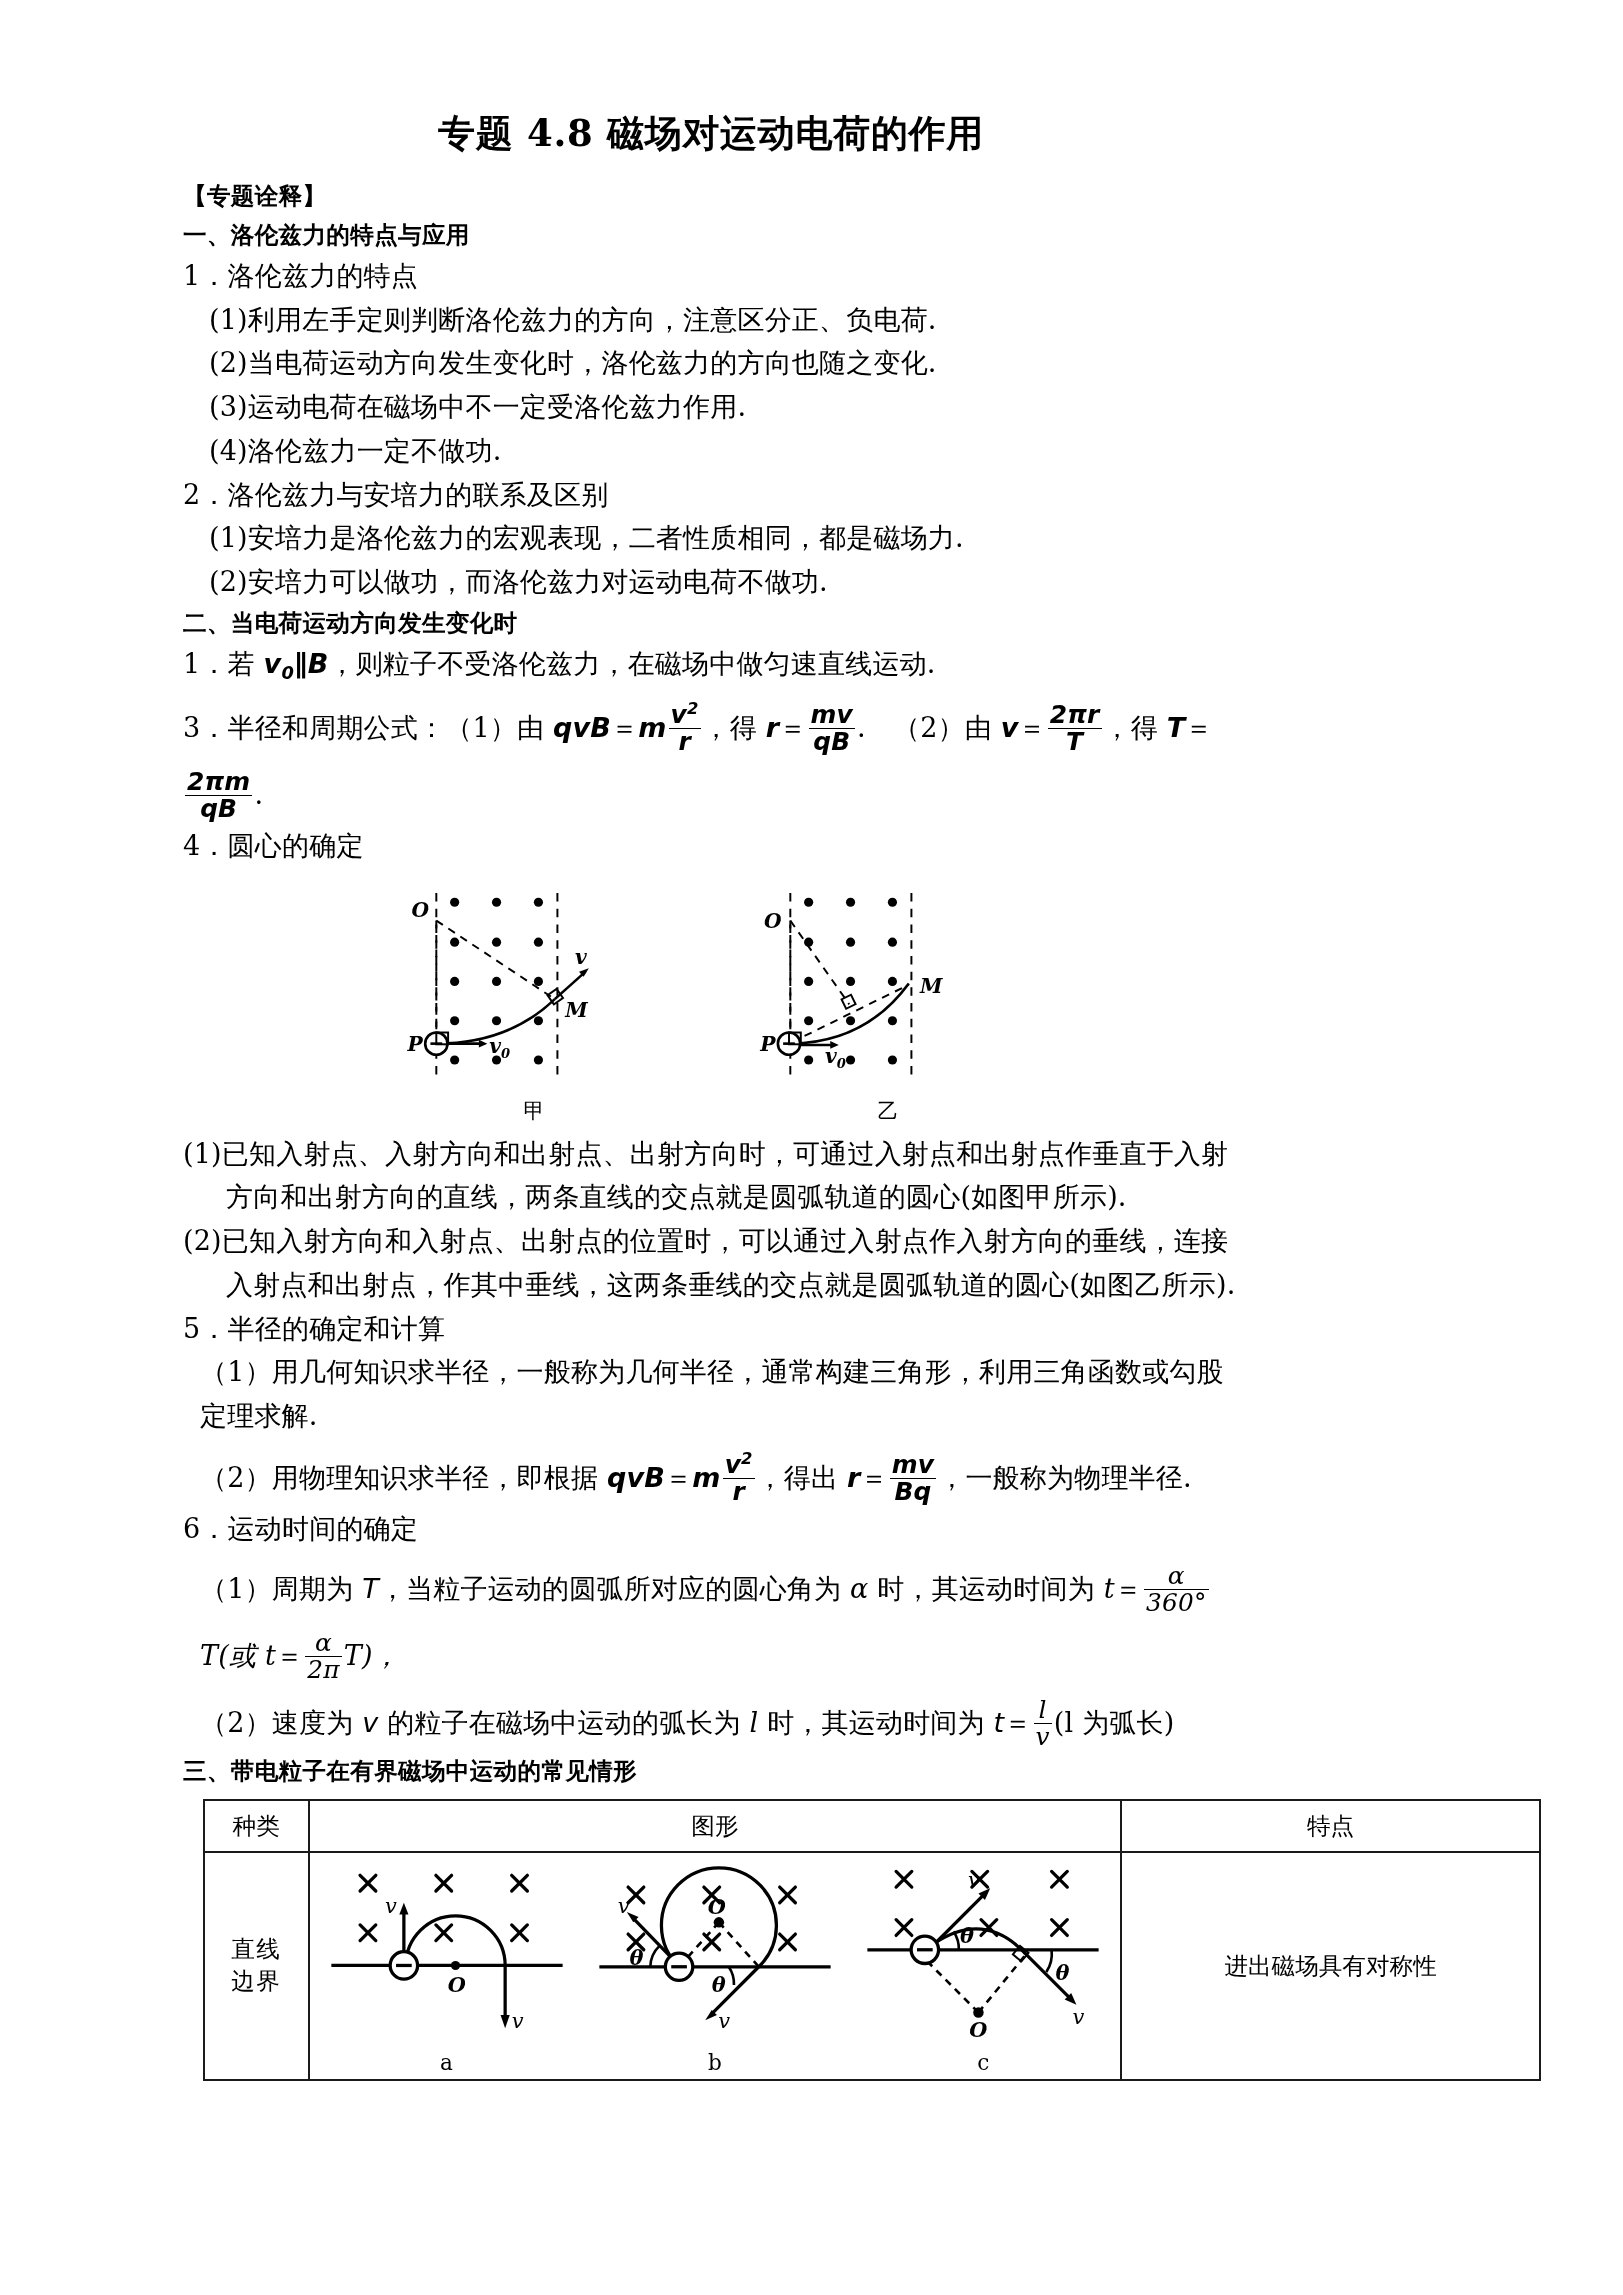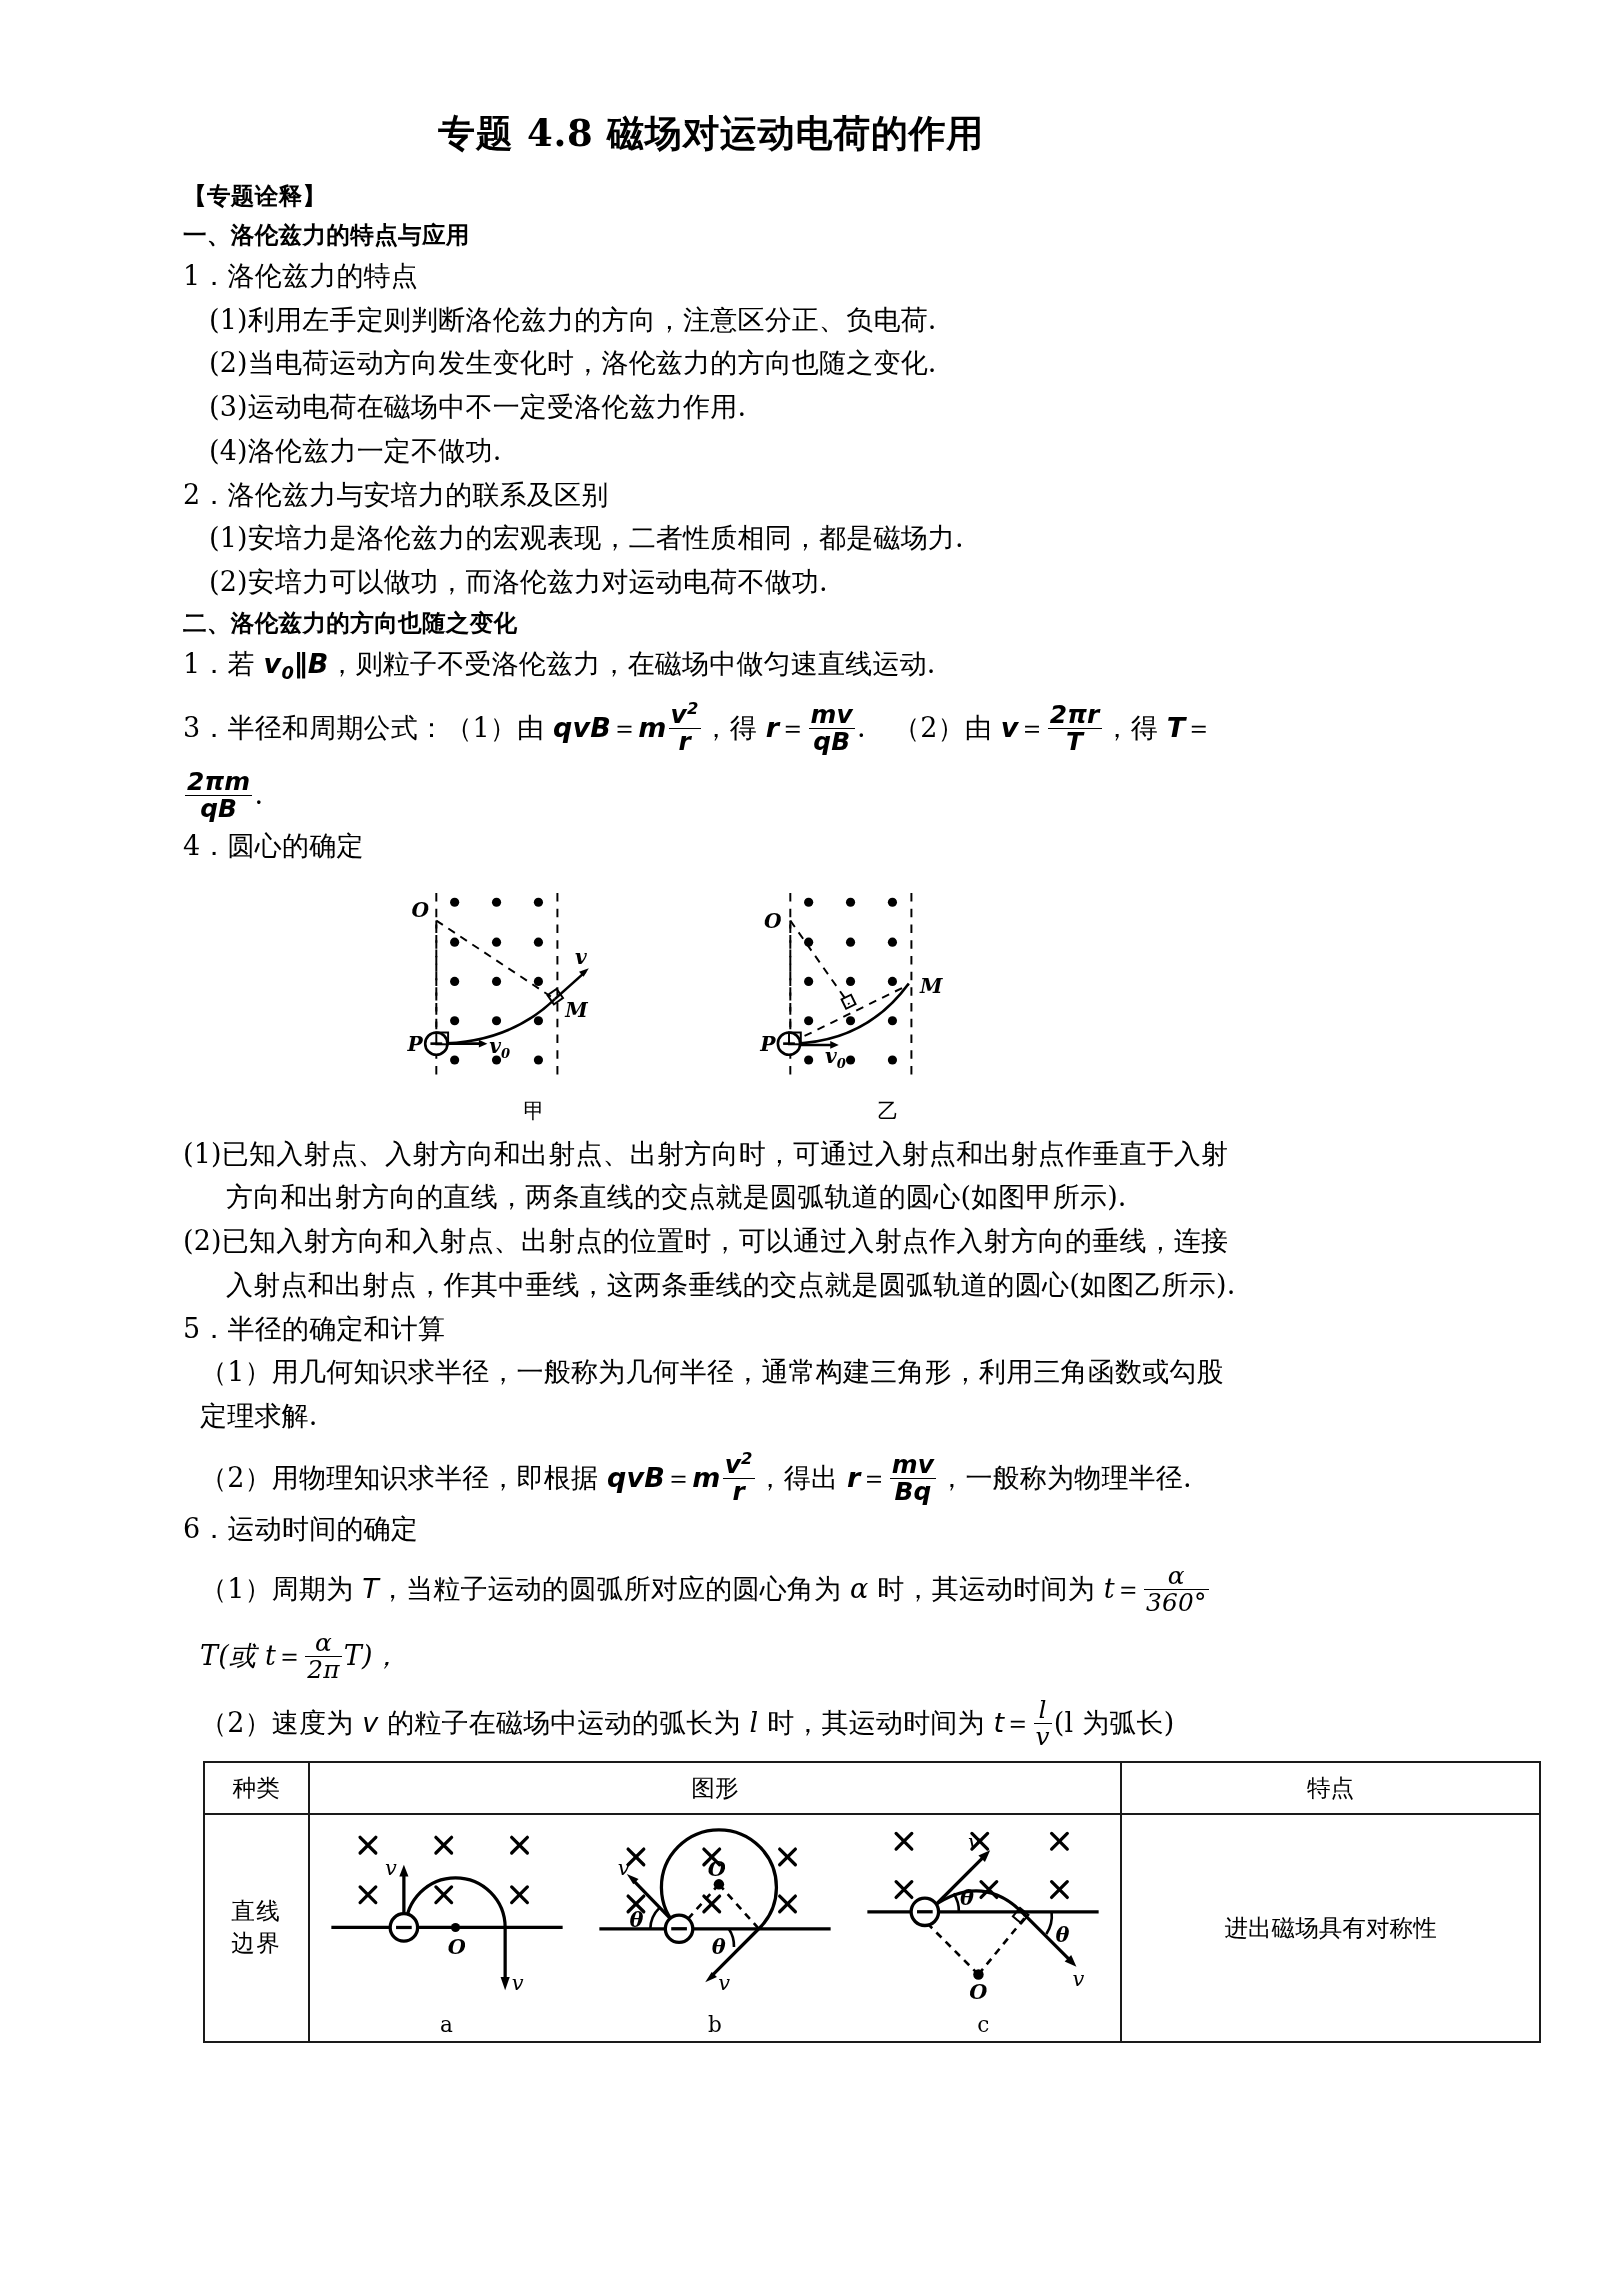--- a/index.html
+++ b/index.html
@@ -107,21 +107,21 @@
   <div class="sec-bold">一、洛伦兹力的特点与应用</div>
   <div class="line">1．洛伦兹力的特点</div>
   <div class="line indent1">(1)利用左手定则判断洛伦兹力的方向，注意区分正、负电荷.</div>
   <div class="line indent1">(2)当电荷运动方向发生变化时，洛伦兹力的方向也随之变化.</div>
   <div class="line indent1">(3)运动电荷在磁场中不一定受洛伦兹力作用.</div>
   <div class="line indent1">(4)洛伦兹力一定不做功.</div>
   <div class="line">2．洛伦兹力与安培力的联系及区别</div>
   <div class="line indent1">(1)安培力是洛伦兹力的宏观表现，二者性质相同，都是磁场力.</div>
   <div class="line indent1">(2)安培力可以做功，而洛伦兹力对运动电荷不做功.</div>
 
-  <div class="sec-bold">二、洛伦兹力的方向也随之变化</div>
+  <div class="sec-bold">二、当电荷运动方向发生变化时</div>
 
   <div class="line">
     <span>1．若 </span><span class="mb">v</span><sub class="mb">0</sub><span class="mb">∥</span><span class="mb">B</span><span>，则粒子不受洛伦兹力，在磁场中做匀速直线运动.</span>
   </div>
 
 
   <div class="line taller">
     <span>3．半径和周期公式：（1）由 </span><span class="mb">qvB</span><span>＝</span><span class="mb">m</span><span class="frac"><span class="num mb"><span>v</span><sup>2</sup></span><span class="den mb">r</span></span><span>，得 </span><span class="mb">r</span><span>＝</span><span class="frac"><span class="num mb">mv</span><span class="den mb">qB</span></span><span>.　（2）由 </span><span class="mb">v</span><span>＝</span><span class="frac"><span class="num mb">2πr</span><span class="den mb">T</span></span><span>，得 </span><span class="mb">T</span><span>＝</span><span class="frac"><span class="num mb">2πm</span><span class="den mb">qB</span></span><span>.</span>
   </div>
 
@@ -242,20 +242,21 @@
   <div class="line">6．运动时间的确定</div>
 
   <div class="line indent2 taller">
     <span>（1）周期为 </span><span class="msans">T</span><span>，当粒子运动的圆弧所对应的圆心角为 </span><span class="mi">α</span><span> 时，其运动时间为 </span><span class="mi">t</span><span>＝</span><span class="frac"><span class="num mi">α</span><span class="den mi">360°</span></span><span class="mi">T(或 </span><span class="mi">t</span><span>＝</span><span class="frac"><span class="num mi">α</span><span class="den mi">2π</span></span><span class="mi">T)，</span>
   </div>
 
   <div class="line indent2 taller">
     <span>（2）速度为 </span><span class="msans">v</span><span> 的粒子在磁场中运动的弧长为 </span><span class="mi">l</span><span> 时，其运动时间为 </span><span class="msans">t</span><span>＝</span><span class="frac"><span class="num mi">l</span><span class="den mi">v</span></span><span>(l 为弧长)</span>
   </div>
 
+  <div class="sec-bold">三、带电粒子在有界磁场中运动的常见情形</div>
 
   <div class="tbl-wrap">
     <table class="main">
       <tbody>
           <tr class="hdr">
         <td class="col-kind">种类</td>
         <td class="col-fig">图形</td>
         <td class="col-feat">特点</td>
       </tr>
       <tr>

